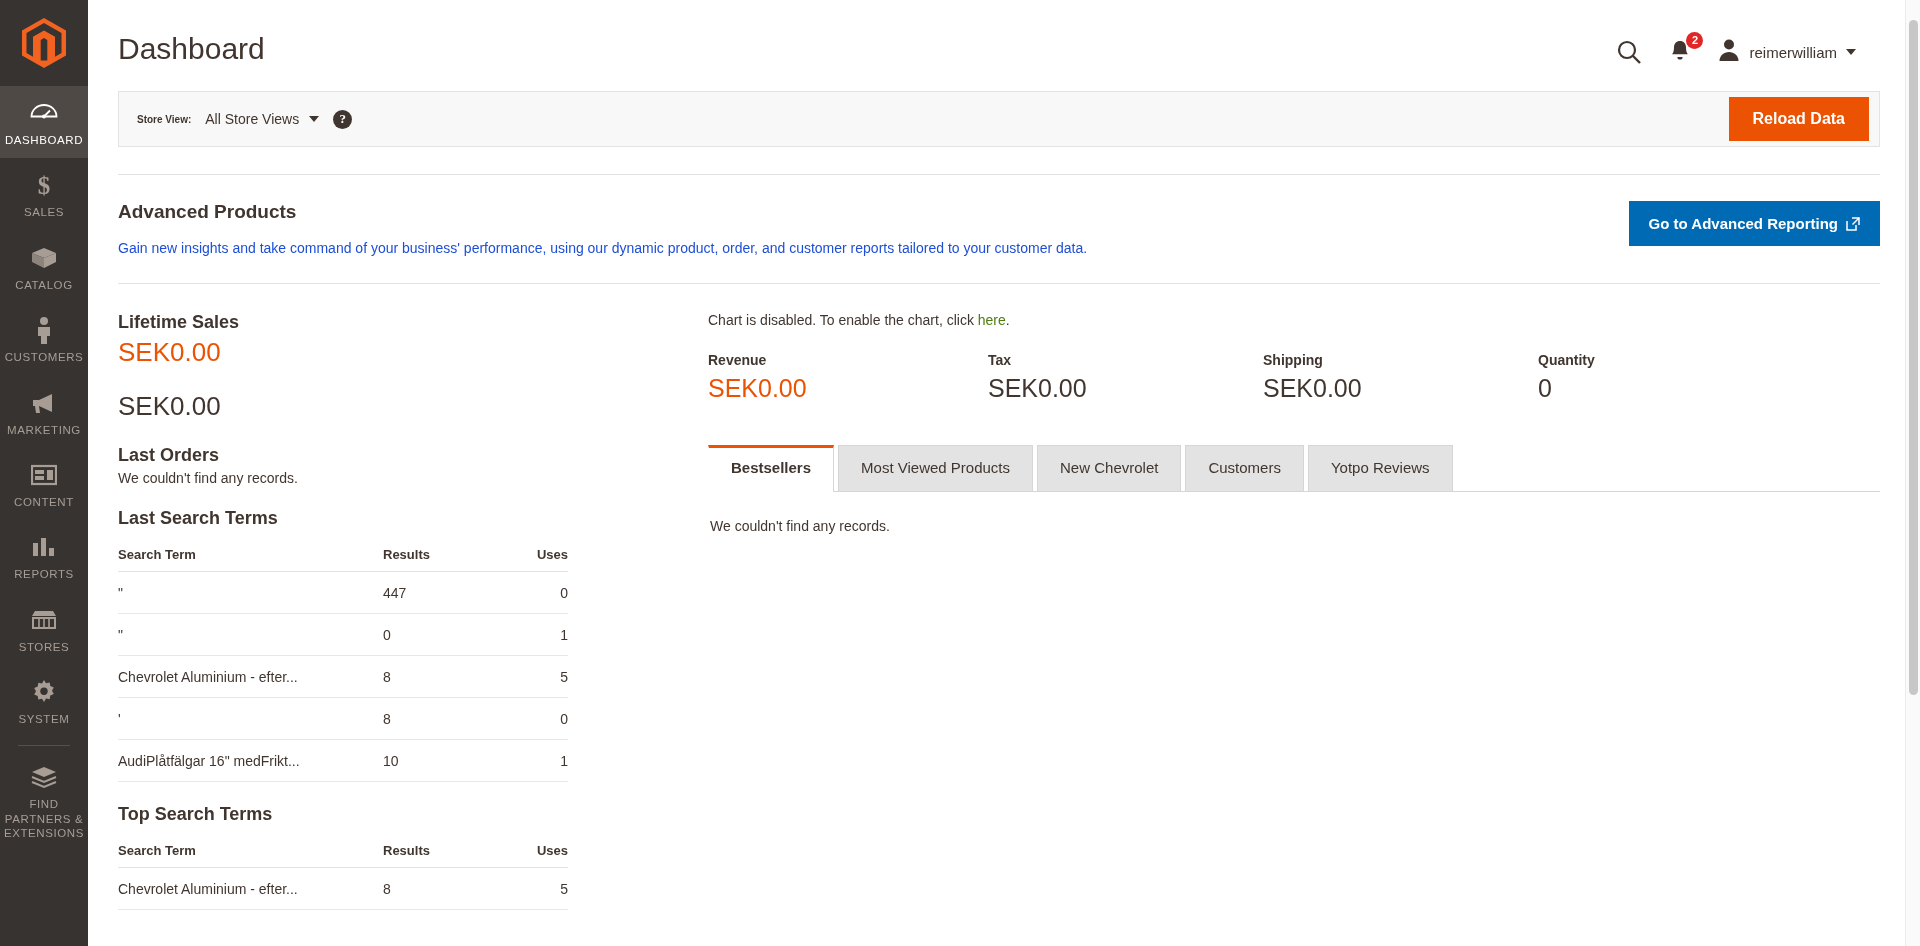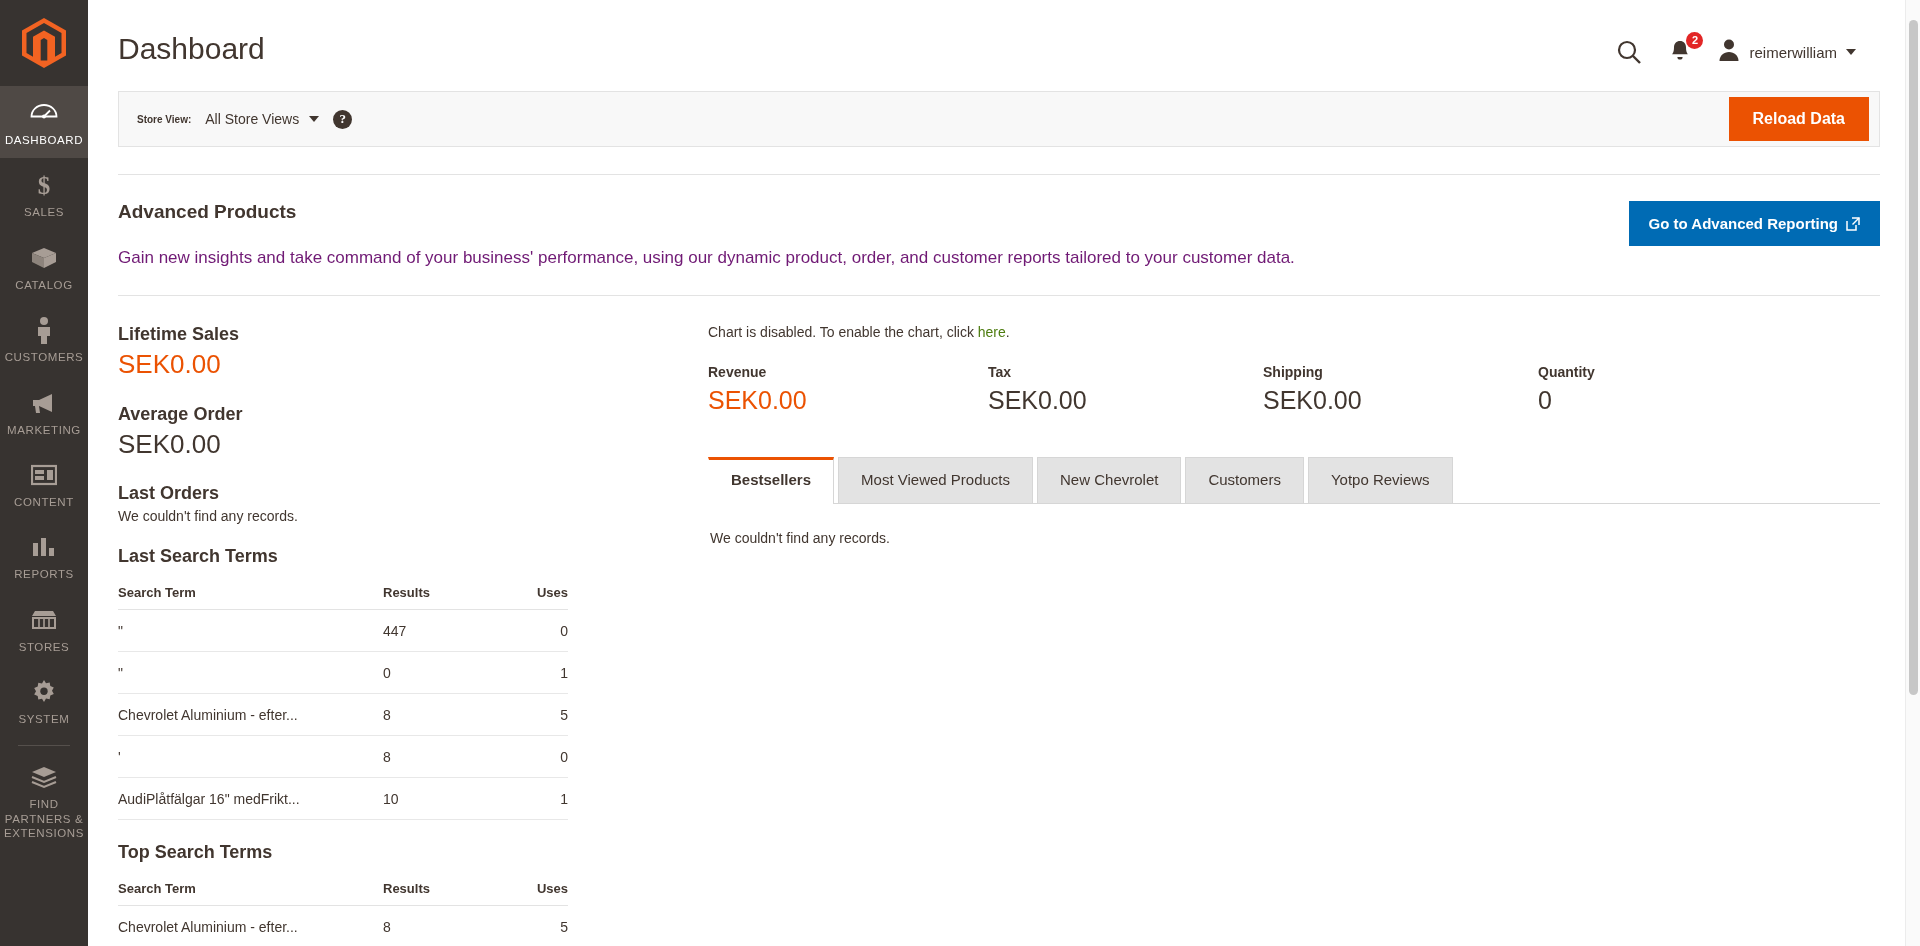--- a/index.html
+++ b/index.html
@@ -96,21 +96,21 @@
   }
 
   .hr { height:1px; background:#e3e3e3; margin: 27px 40px 0 30px; }
 
   
   .adv-section {
     display:flex; align-items: flex-start; justify-content: space-between;
     padding: 26px 40px 0 30px;
   }
   .adv-title { font-size: 19px; font-weight: 700; color: #41362f; }
-  .adv-desc { font-size: 17px; color: #701a75; margin-top: 25px; }
+  .adv-desc { font-size: 14px; color: #1d4ed8; margin-top: 17px; }
   .btn-adv {
     background: #006bb4; color: #fff; border: none;
     font-size: 15px; font-weight: 700; font-family: "Liberation Sans", sans-serif;
     padding: 14px 20px; cursor: pointer; display:flex; align-items:center; gap:8px;
     white-space: nowrap;
   }
   .ext-ico { display:block; }
 
   
   .content-cols { display: flex; padding: 0 40px 0 30px; margin-top: 28px; }
@@ -366,21 +366,20 @@
     <div class="content-cols">
 
       <div class="col-left">
 
         <div class="stat-block">
           <div class="stat-label">Lifetime Sales</div>
           <div class="stat-value accent">SEK0.00</div>
         </div>
 
         <div class="stat-block">
-          <div class="stat-label">Average Order</div>
           <div class="stat-value dark">SEK0.00</div>
         </div>
 
         <div>
           <div class="sub-title">Last Orders</div>
           <div class="empty-note">We couldn't find any records.</div>
         </div>
 
         <div>
           <div class="sub-title">Last Search Terms</div>

